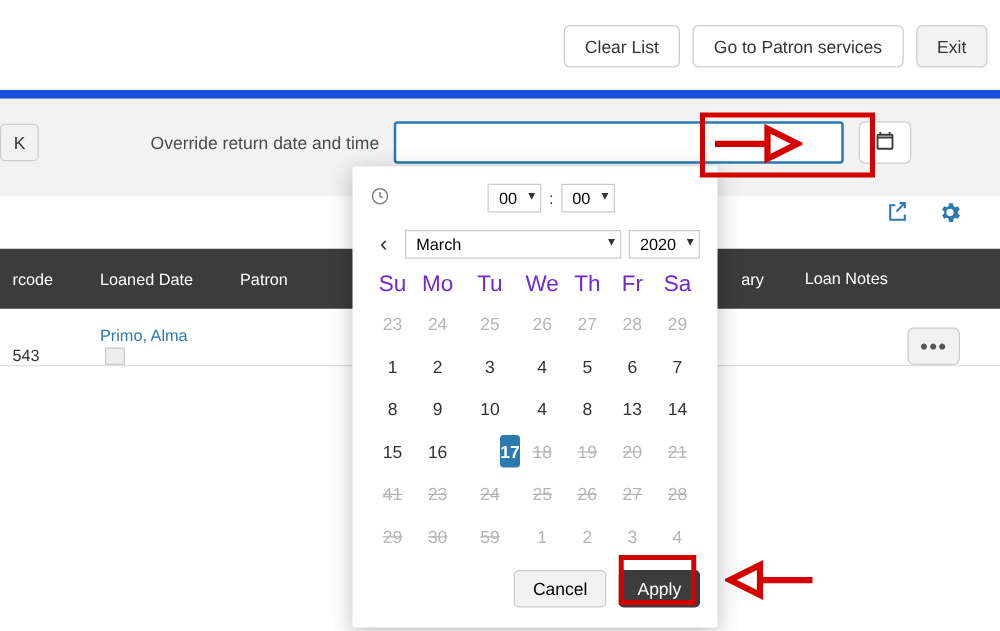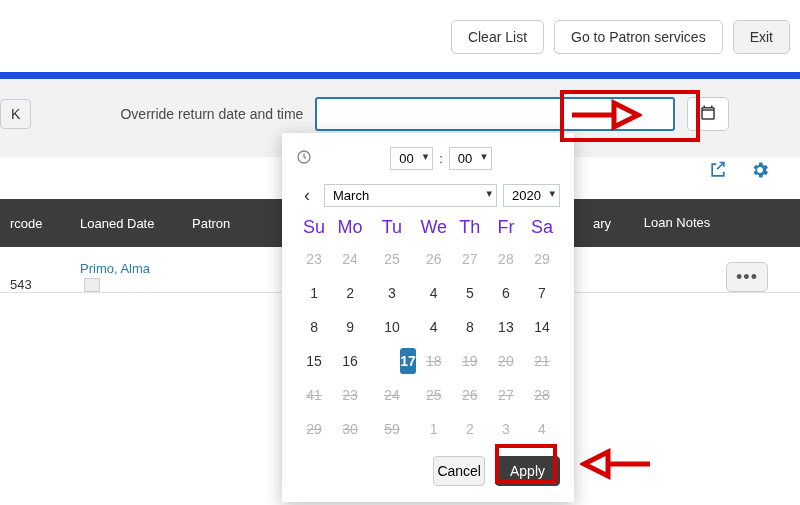--- a/index.html
+++ b/index.html
@@ -51,21 +51,21 @@
     .sel-wrap:after{content:"▾"; position:absolute; right:5px; top:3px; font-size:11px; color:#333; pointer-events:none;}
     .dp-nav { display:flex; align-items:center; gap:6px; margin-bottom:10px;}
     .dp-nav .prev { width:22px; height:22px; background:none; border:none; font-size:18px; cursor:pointer; color:#333;}
     .dp-grid { display:grid; grid-template-columns: repeat(7, 1fr); text-align:center; row-gap:8px;}
     .dp-dow { font-weight:normal; font-size:18px; color:#6d28d9;}
     .dp-day { font-size:14px; color:#333; padding:5px 0; cursor:pointer; }
     .dp-day.muted { color:#b5b5b5; cursor:default;}
     .dp-day.strike { text-decoration: line-through; color:#b5b5b5;}
     .dp-day.selected { background:#2a7ab0; color:#fff; border-radius:3px; font-weight:bold;margin-left:32px;}
     .dp-actions { display:flex; justify-content:flex-end; gap:10px; margin-top:14px;}
-    .btn-cancel { background:#f2f2f2; border:1px solid #c9cdd2; padding:6px 3px; border-radius:4px; cursor:pointer; font-size:14px;}
+    .btn-cancel { background:#f2f2f2; border:1px solid #c9cdd2; padding:6px 14px; border-radius:4px; cursor:pointer; font-size:14px;}
     .btn-apply  { background:#3c3c3c; color:#fff; border:1px solid #3c3c3c; padding:6px 14px; border-radius:4px; cursor:pointer; font-size:14px;}
 
     
     .callout { position:absolute; border:4px solid #d40000; z-index:200; pointer-events:none; }
     .callout-cal   { top: 90px;  left: 560px; width: 140px; height: 52px; }
     .callout-apply { top: 444px; left: 495px; width: 62px;  height: 40px; }
 
     .red-arrow { position:absolute; z-index:201; pointer-events:none; }
     .red-arrow svg { display:block; }
   </style>

